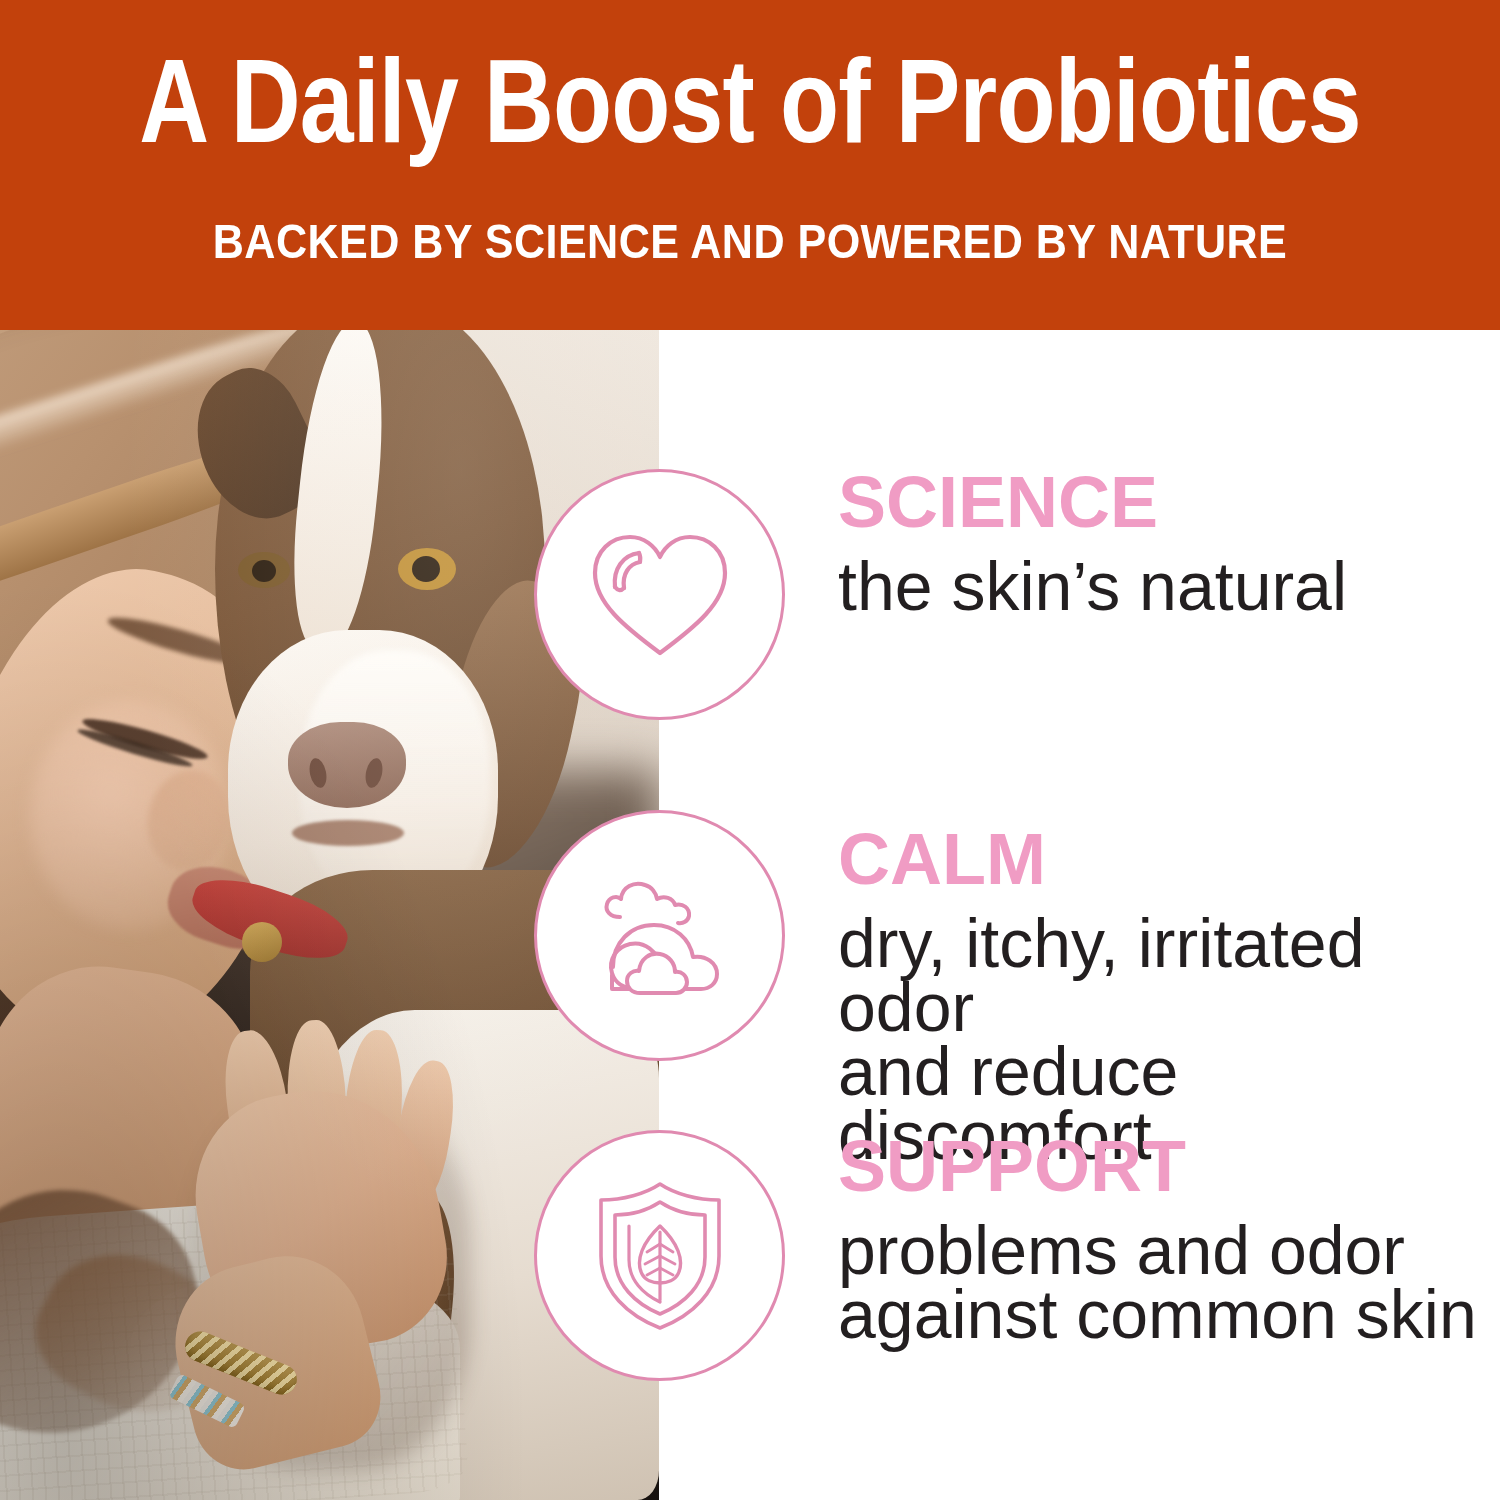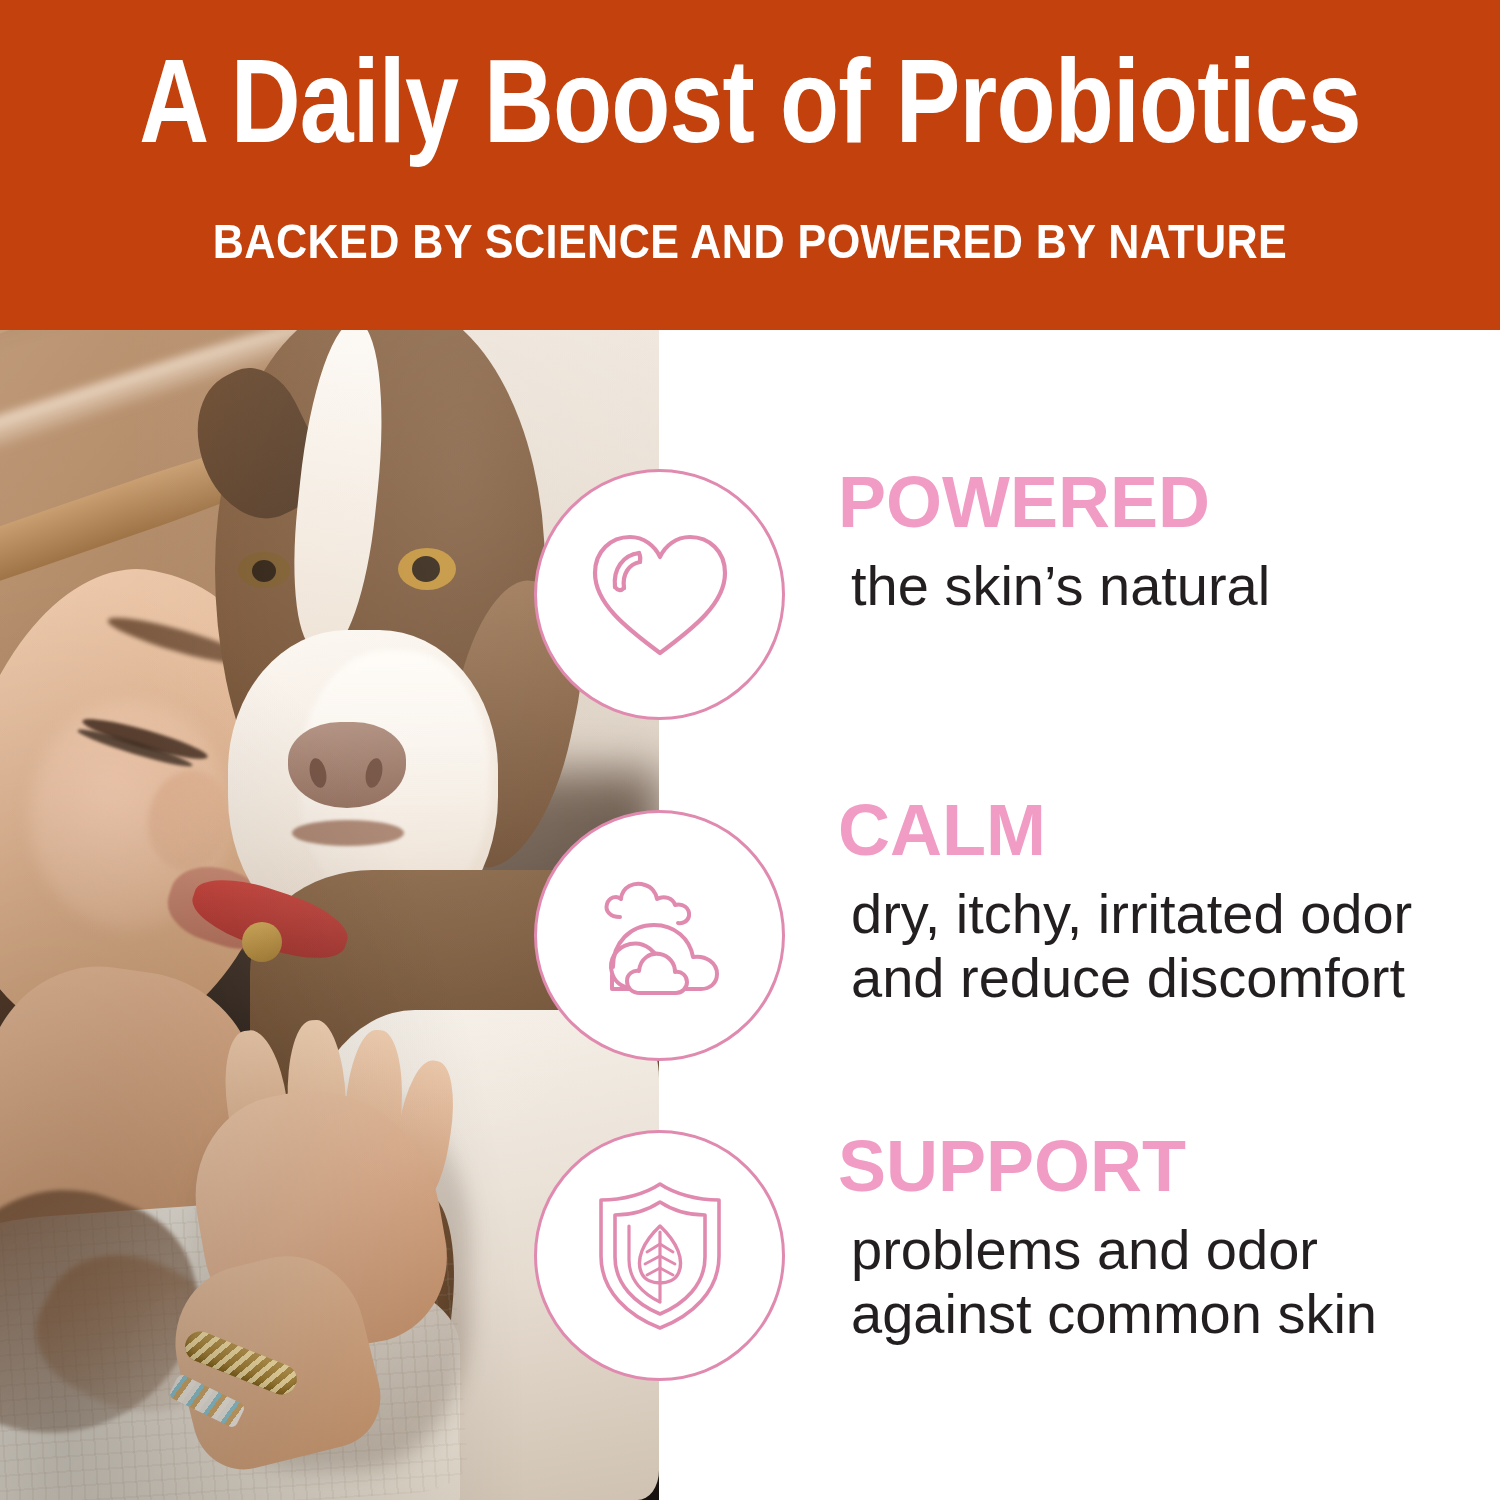--- a/index.html
+++ b/index.html
@@ -426,40 +426,40 @@
   #circle-defend  { left: 534px; top: 1130px; }
   .icon-circle svg { display: block; }
 
   
   .feature-text {
     position: absolute;
     left: 838px;
     width: 640px;
   }
   #text-support { top: 464px; }
-  #text-calm    { top: 792px; }
+  #text-calm    { top: 821px; }
   #text-defend  { top: 1128px; }
 
   .feature-title {
     font-family: "Liberation Sans Narrow", "Liberation Sans", sans-serif;
     font-weight: 700;
     font-size: 72px;
     line-height: 76px;
     letter-spacing: 0px;
     color: #f09cc4;
     margin: 0 0 14px 0;
     white-space: nowrap;
   }
   .feature-body {
     font-family: "Liberation Sans Narrow", "Liberation Sans", sans-serif;
     font-weight: 400;
-    font-size: 56px;
+    font-size: 68px;
     line-height: 64px;
     color: #231f20;
-    margin: 13px;
+    margin: 0;
   }
   .feature-body .ln { display: block; }
 </style>
 </head>
 <body>
 
 <div id="page">
 
   <div id="header-band">
     <div id="header-title">A Daily Boost of Probiotics</div>
@@ -582,21 +582,21 @@
       <line x1="75" y1="66" x2="62" y2="74" stroke="#e08ab0" stroke-width="2.8" stroke-linecap="round"></line>
       <line x1="75" y1="66" x2="88" y2="74" stroke="#e08ab0" stroke-width="2.8" stroke-linecap="round"></line>
       <line x1="75" y1="78" x2="60" y2="86" stroke="#e08ab0" stroke-width="2.8" stroke-linecap="round"></line>
       <line x1="75" y1="78" x2="90" y2="86" stroke="#e08ab0" stroke-width="2.8" stroke-linecap="round"></line>
       <line x1="75" y1="90" x2="62" y2="97" stroke="#e08ab0" stroke-width="2.8" stroke-linecap="round"></line>
       <line x1="75" y1="90" x2="88" y2="97" stroke="#e08ab0" stroke-width="2.8" stroke-linecap="round"></line>
     </svg>
   </div>
 
   <div class="feature-text" id="text-support">
-    <div class="feature-title">POWERED</div>
+    <div class="feature-title">SCIENCE</div>
     <div class="feature-body">
       <span class="ln">the skin’s natural</span>
     </div>
   </div>
 
   <div class="feature-text" id="text-calm">
     <div class="feature-title">CALM</div>
     <div class="feature-body">
       <span class="ln">dry, itchy, irritated odor</span>
       <span class="ln">and reduce discomfort</span>

